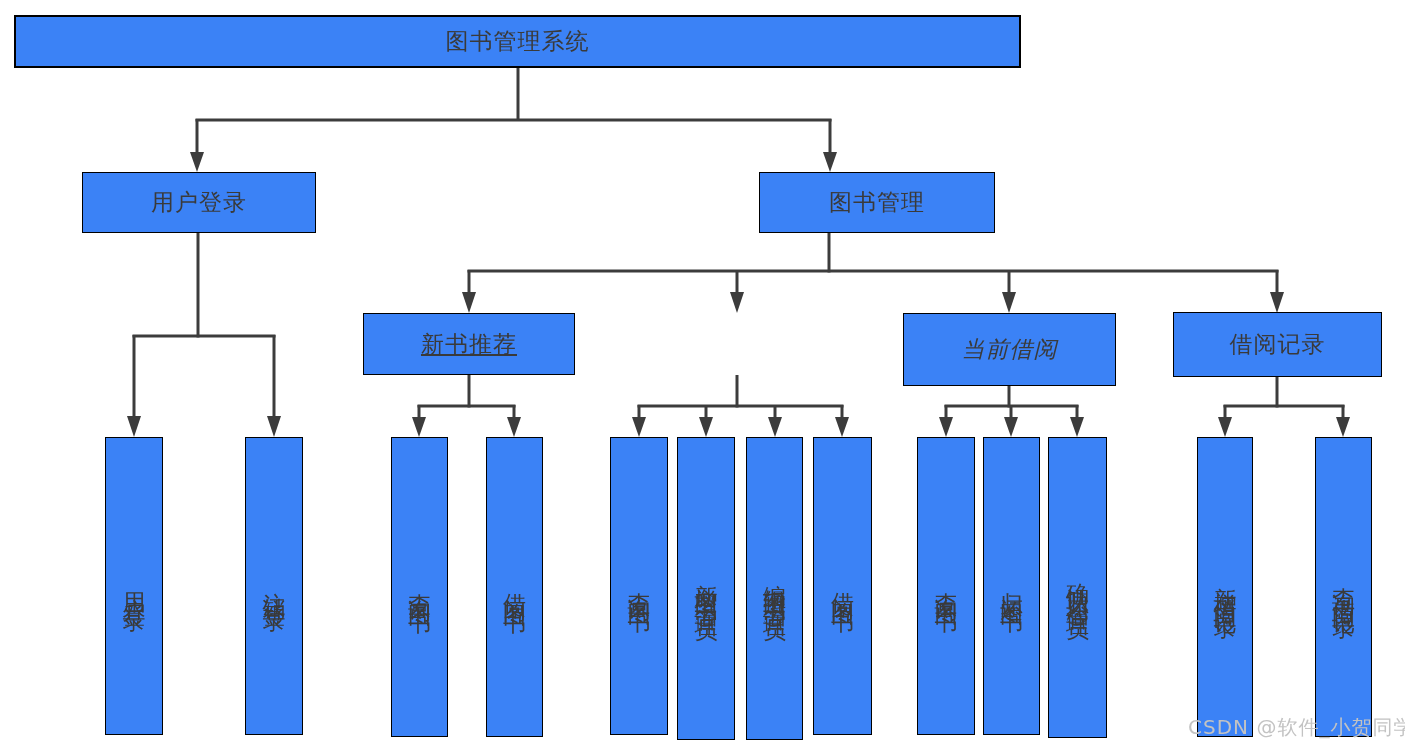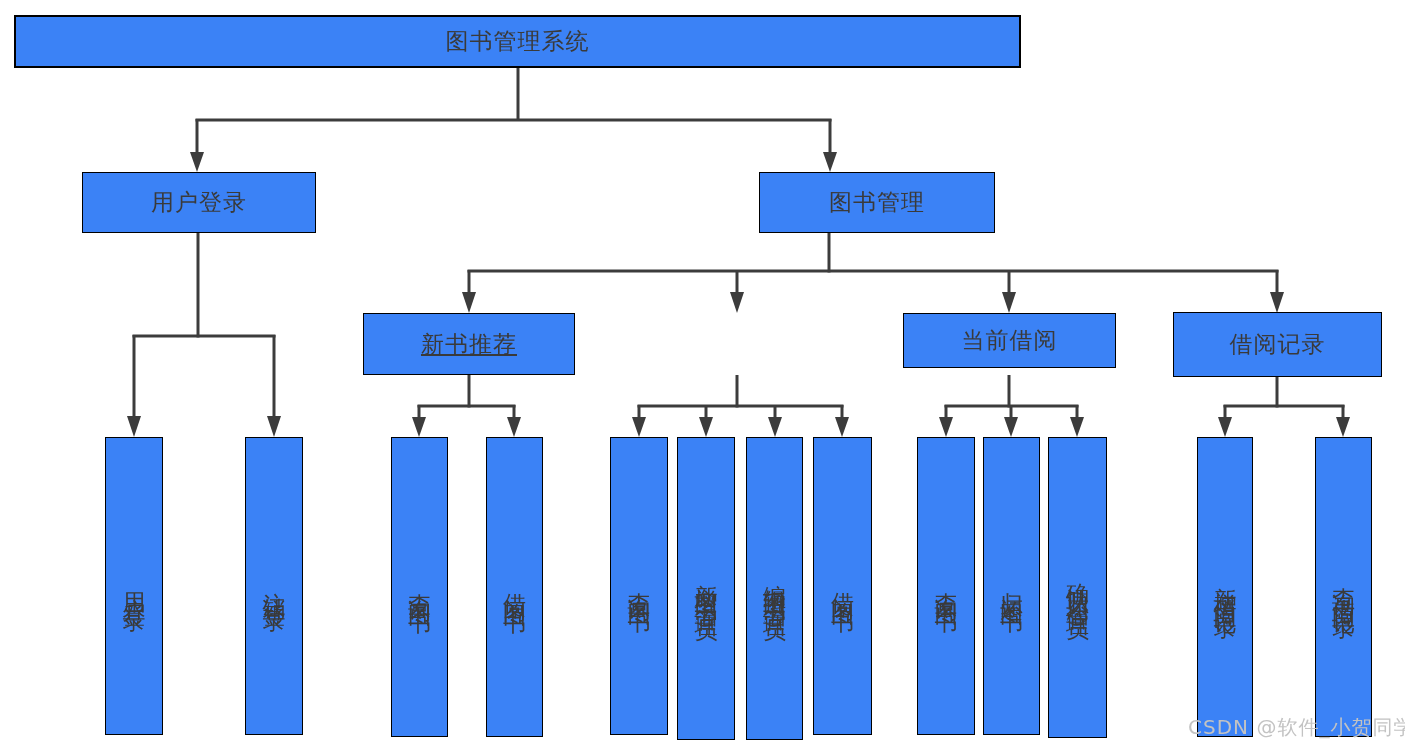--- a/index.html
+++ b/index.html
@@ -119,21 +119,21 @@
       <polygon points="1336,417 1350,417 1343,437"></polygon>
     </g>
   </svg>
 
   <div class="node root" style="left:14px; top:15px; width:1007px; height:53px;">图书管理系统</div>
 
   <div class="node" style="left:82px; top:172px; width:234px; height:61px;">用户登录</div>
   <div class="node" style="left:711px; top:172px; width:236px; height:61px;margin-left:48px;">图书管理</div>
 
   <div class="node" style="left:363px; top:313px; width:212px; height:62px;text-decoration:underline;">新书推荐</div>
-  <div class="node" style="left:903px; top:313px; width:213px; height:55px;">当前借阅</div>
+  <div class="node" style="left:903px; top:313px; width:213px; height:73px;font-style:italic;">当前借阅</div>
   <div class="node" style="left:1173px; top:312px; width:209px; height:65px;">借阅记录</div>
 
   <div class="node v" style="left:105px; top:437px; width:58px; height:298px;">用户登录</div>
   <div class="node v" style="left:245px; top:437px; width:58px; height:298px;">注销登录</div>
 
   <div class="node v" style="left:391px; top:437px; width:57px; height:300px;">查询图书</div>
   <div class="node v" style="left:486px; top:437px; width:57px; height:300px;">借阅图书</div>
 
   <div class="node v" style="left:610px; top:437px; width:58px; height:298px;">查询图书</div>
   <div class="node v tight" style="left:677px; top:437px; width:58px; height:303px;">新增图书（管理员）</div>

